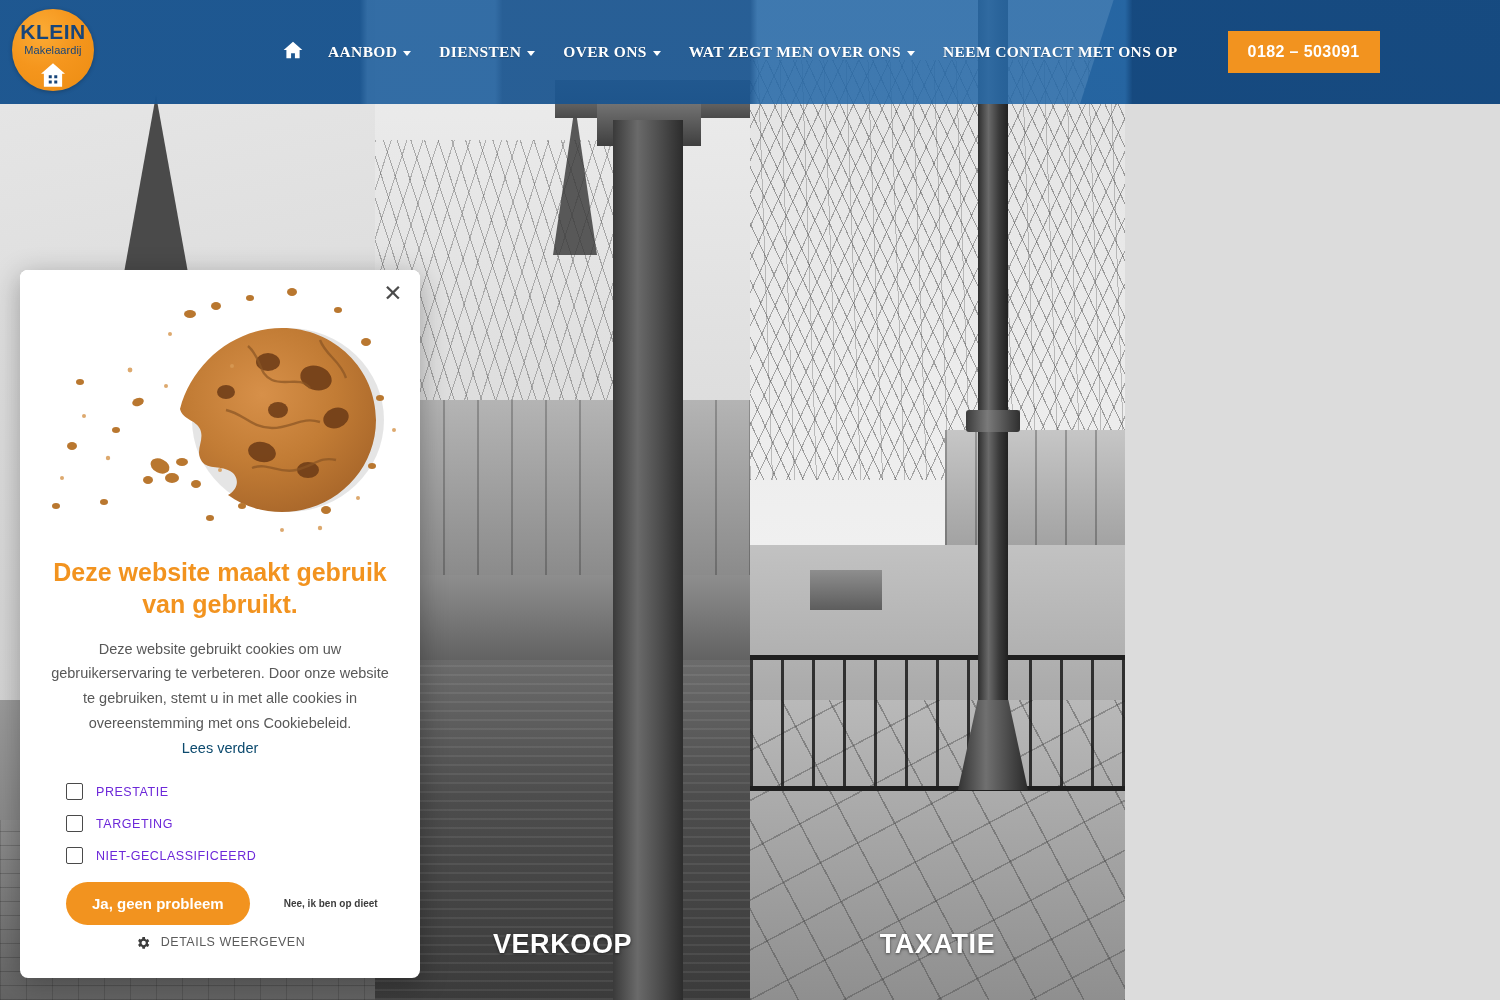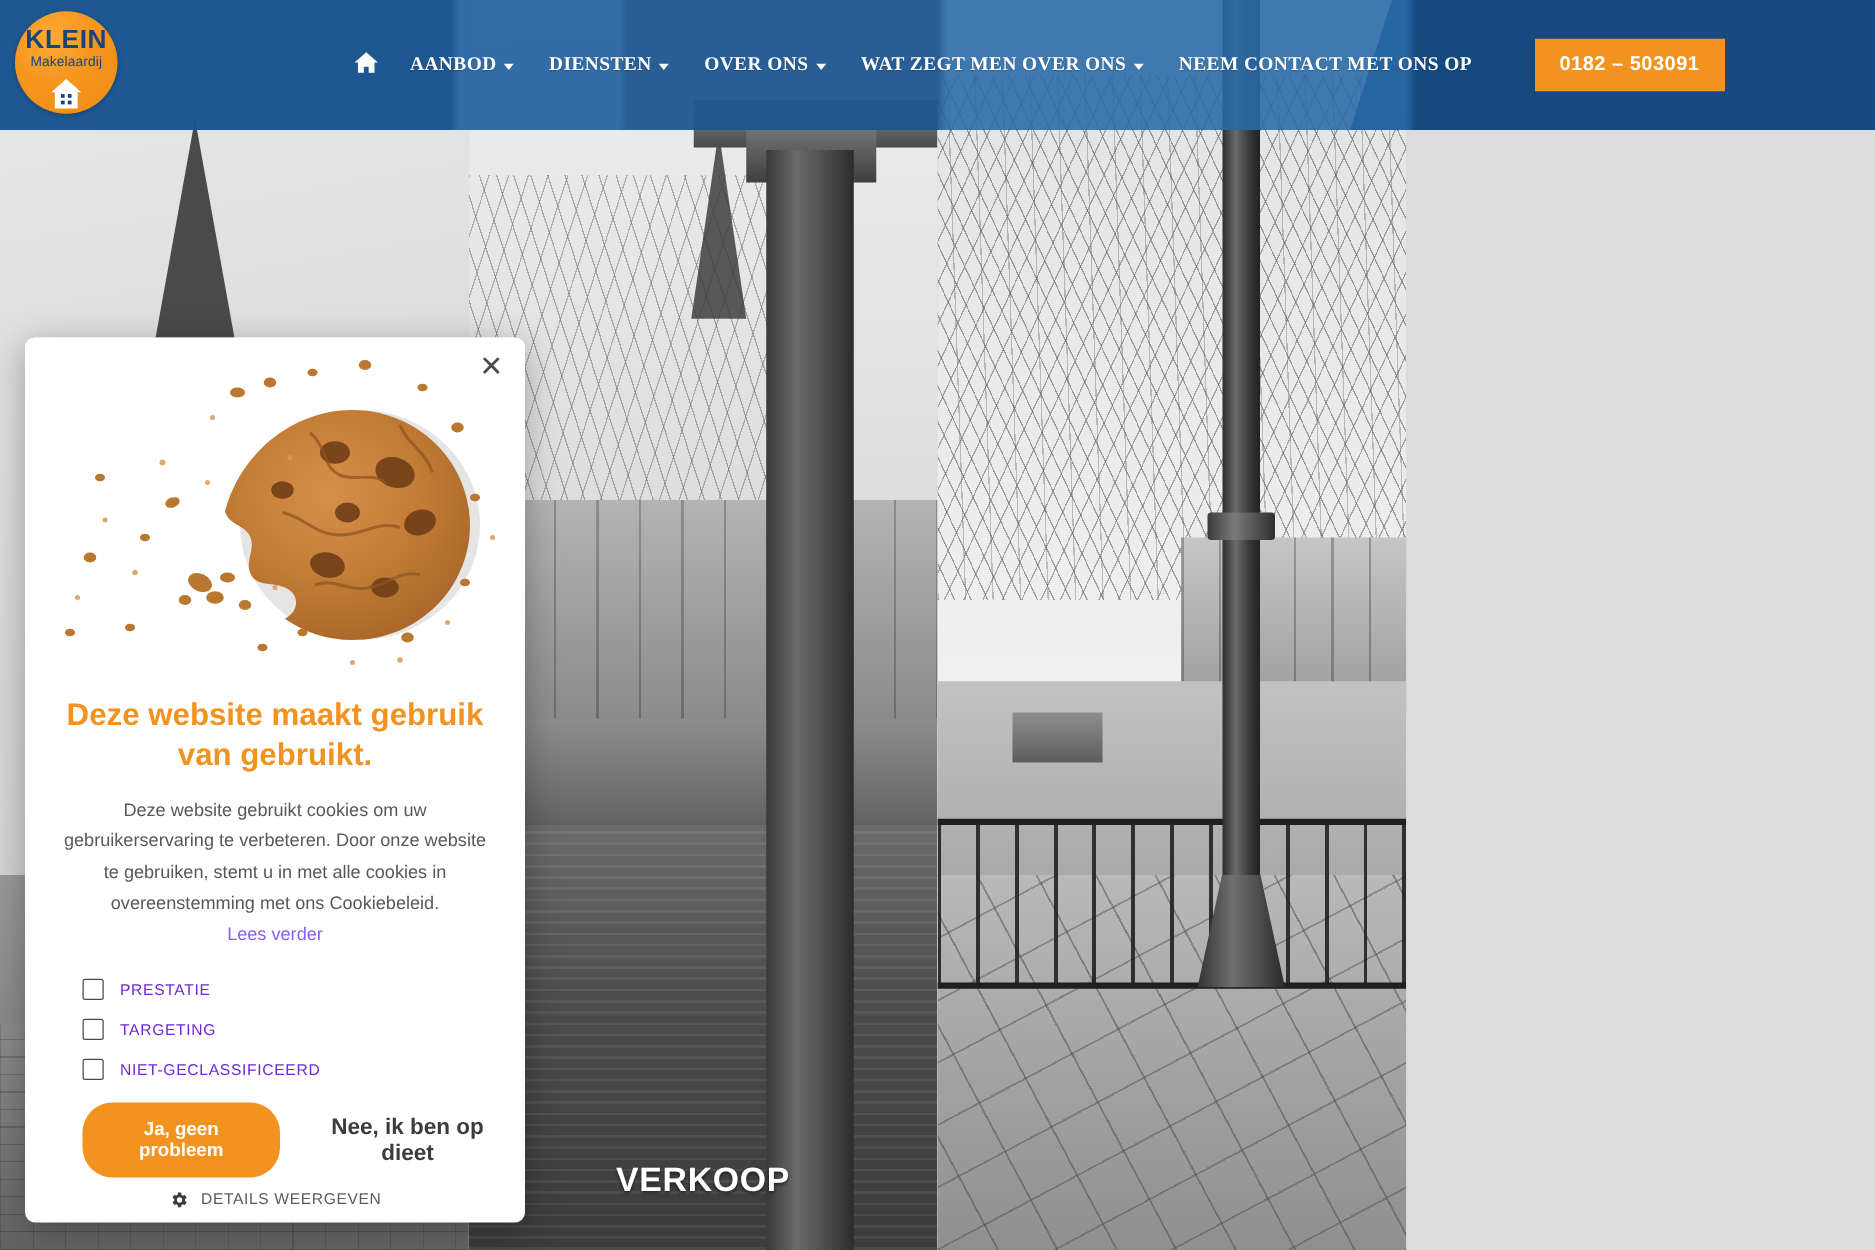--- a/index.html
+++ b/index.html
@@ -368,21 +368,21 @@
     font-size:25px;
     line-height:1.27;
     margin-top:6px;
   }
   .cookie-text {
     color:#585858;
     font-size:14.5px;
     line-height:1.72;
     margin-top:16px;
   }
-  .cookie-link { color:#8b5cf6; cursor:pointer; }
+  .cookie-link { color:#0c4a6e; cursor:pointer; }
 
   .checks { margin:22px 0 0 20px; text-align:left; }
   .check-row {
     display:flex; align-items:center; gap:13px;
     margin-bottom:15px;
   }
   .checkbox {
     width:17px; height:17px;
     border:1.6px solid #4a4a4a;
     border-radius:2px;
@@ -407,21 +407,21 @@
     font-size:15px;
     padding:13px 26px;
     border-radius:24px;
     border:none;
     cursor:pointer;
     font-family:"Liberation Sans", sans-serif;
   }
   .btn-decline {
     color:#3c3c3c;
     font-weight:bold;
-    font-size:18px;
+    font-size:10px;
     margin-left:34px;
     cursor:pointer;
   }
   .details-row {
     display:flex; align-items:flex-start; justify-content:center;
     gap:10px;
     margin-top:10px;
     cursor:pointer;
   }
   .details-label {
@@ -470,20 +470,21 @@
         <div class="p4-ground"></div>
         <div class="p4-bench"></div>
         <div class="p4-tiles"></div>
         <div class="p4-railtop"></div>
         <div class="p4-railing"></div>
         <div class="p4-railbot"></div>
         <div class="p4-lamp"></div>
         <div class="p4-lampring"></div>
         <div class="p4-lampbase"></div>
       </div>
+      <div class="caption">TAXATIE</div>
     </div>
   </div>
 
   <div class="awning"></div>
 
   <div class="header">
 
     <div class="logo">
       <div class="logo-klein">KLEIN</div>
       <div class="logo-mak">Makelaardij</div>

